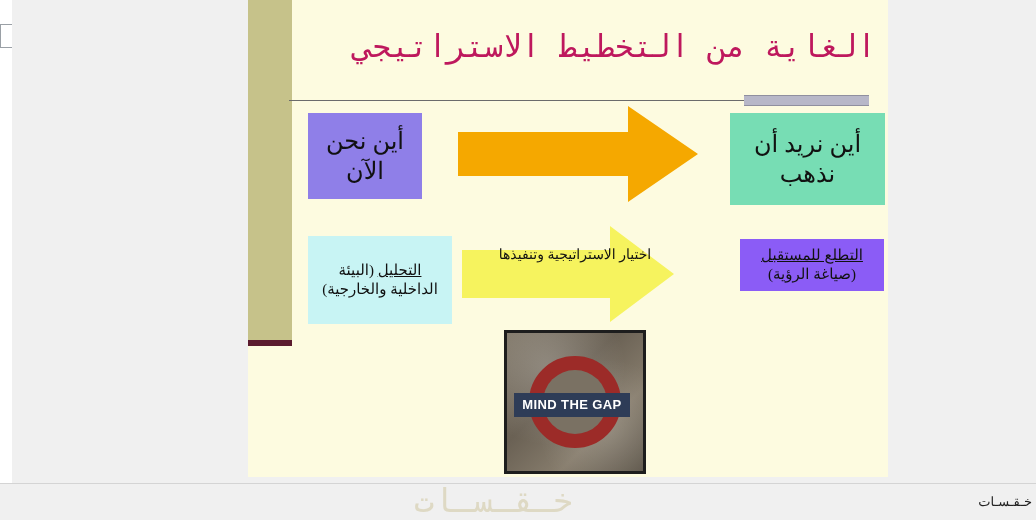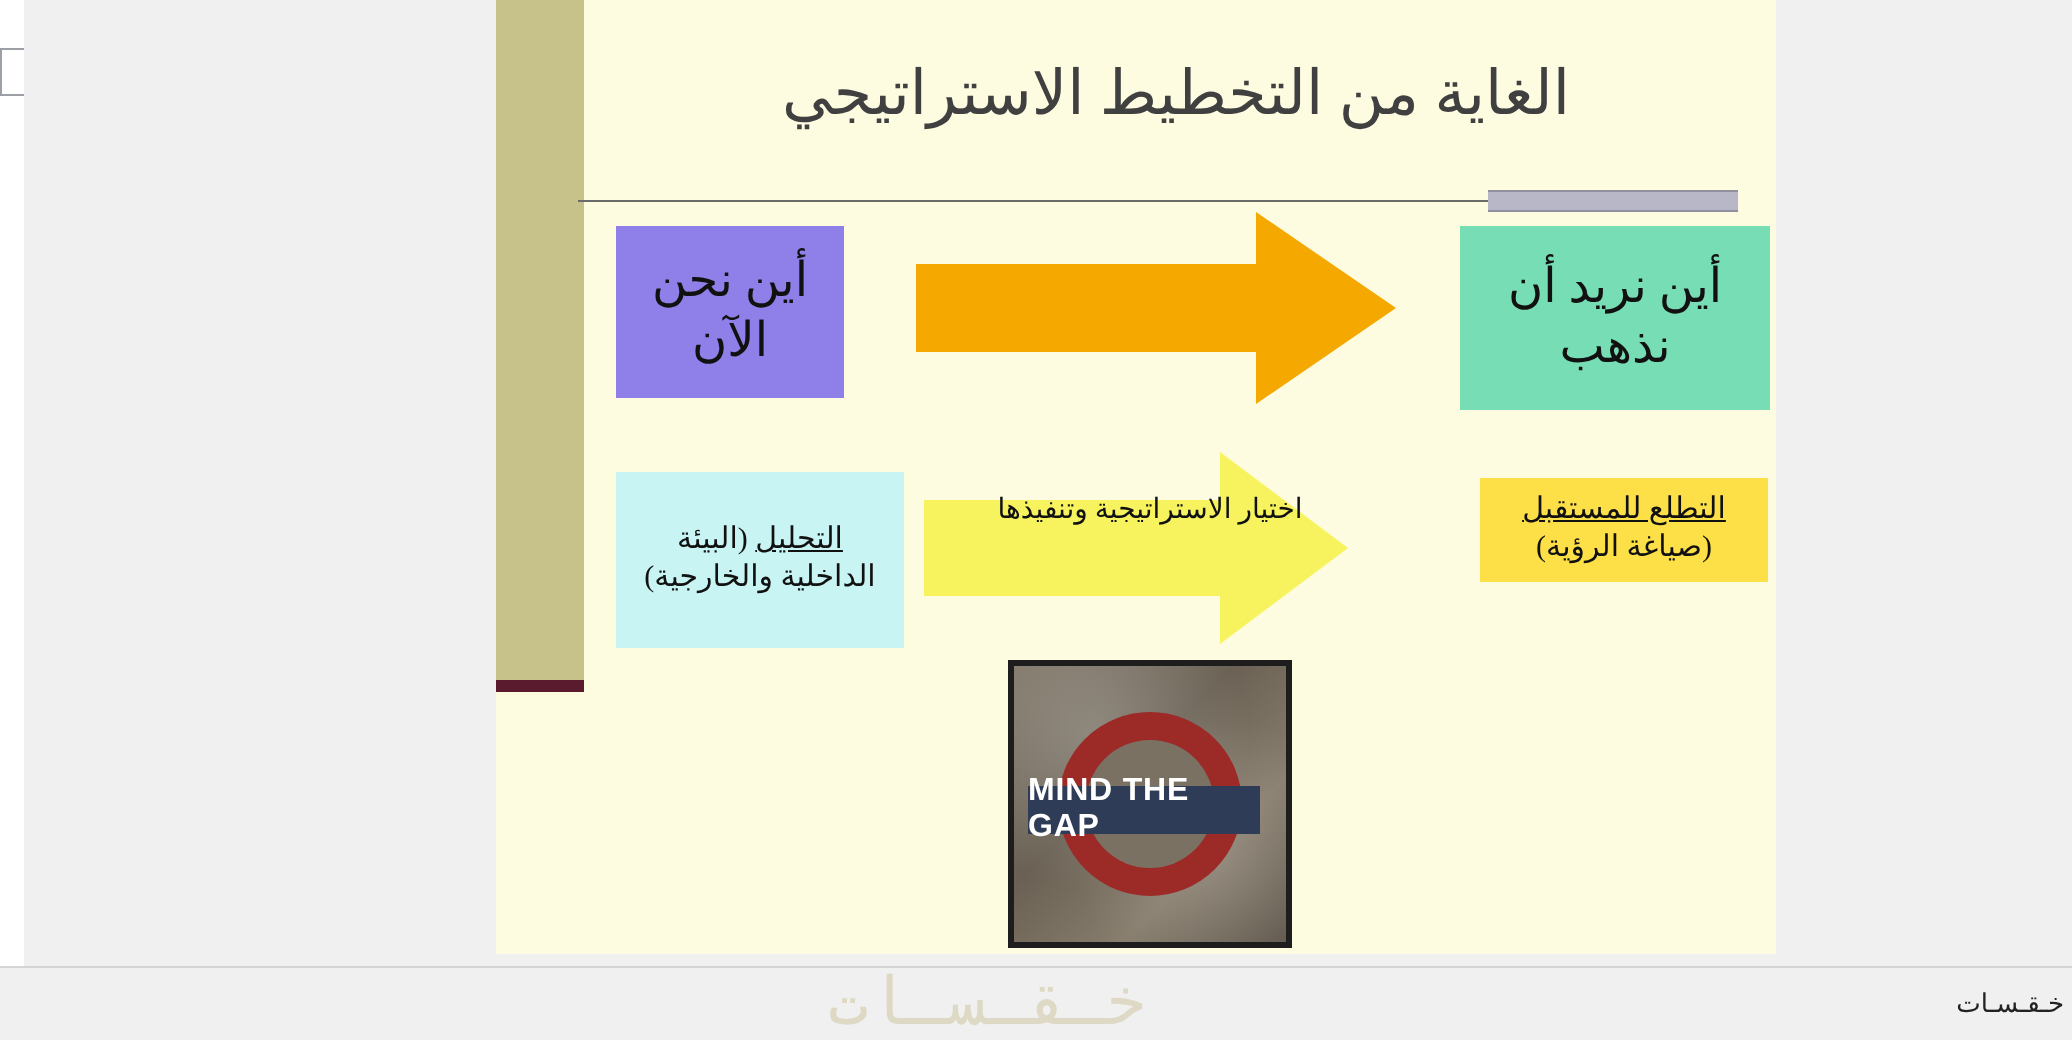--- a/index.html
+++ b/index.html
@@ -57,25 +57,24 @@
   .slide-left-band-foot {
     position: absolute;
     left: 0; top: 340px;
     width: 44px; height: 6px;
     background: #5b1b2e;
   }
   .title {
     position: absolute;
     left: 52px; top: 28px;
     width: 576px;
-    text-align: center;
     direction: rtl;
     font-size: 31px;
-    color: #404040;
-    font-family: Liberation Serif, serif;
+    color: #be185d;
+    font-family: Liberation Mono, monospace;
     white-space: nowrap;
   }
   .title-rule {
     position: absolute;
     left: 41px; top: 100px;
     width: 580px; height: 1px;
     background: #6b6b6b;
   }
   .title-rule-cap {
     position: absolute;
@@ -119,21 +118,21 @@
     background: #c8f4f4;
     font-size: 15px;
     padding: 10px;
   }
   .box-analysis .ul {
     text-decoration: underline;
   }
   .box-future {
     left: 492px; top: 239px;
     width: 144px; height: 52px;
-    background: #fde047;
+    background: #8b5cf6;
     font-size: 15px;
     padding: 4px;
   }
   .box-future .ul {
     text-decoration: underline;
   }
 
   
   .arrow {
     position: absolute;
@@ -194,21 +193,21 @@
   .gap-bar {
     position: absolute;
     left: 7px; top: 52%;
     transform: translateY(-50%);
     width: 116px; height: 24px;
     background: #2e3c57;
     display: flex;
     align-items: center;
     justify-content: center;
     color: #ffffff;
-    font-size: 16px;
+    font-size: 13px;
     font-weight: bold;
     letter-spacing: 0.4px;
     font-family: "Liberation Sans", sans-serif;
   }
 
   
   .notes-bar {
     position: absolute;
     left: 0; top: 483px;
     width: 1036px; height: 37px;

